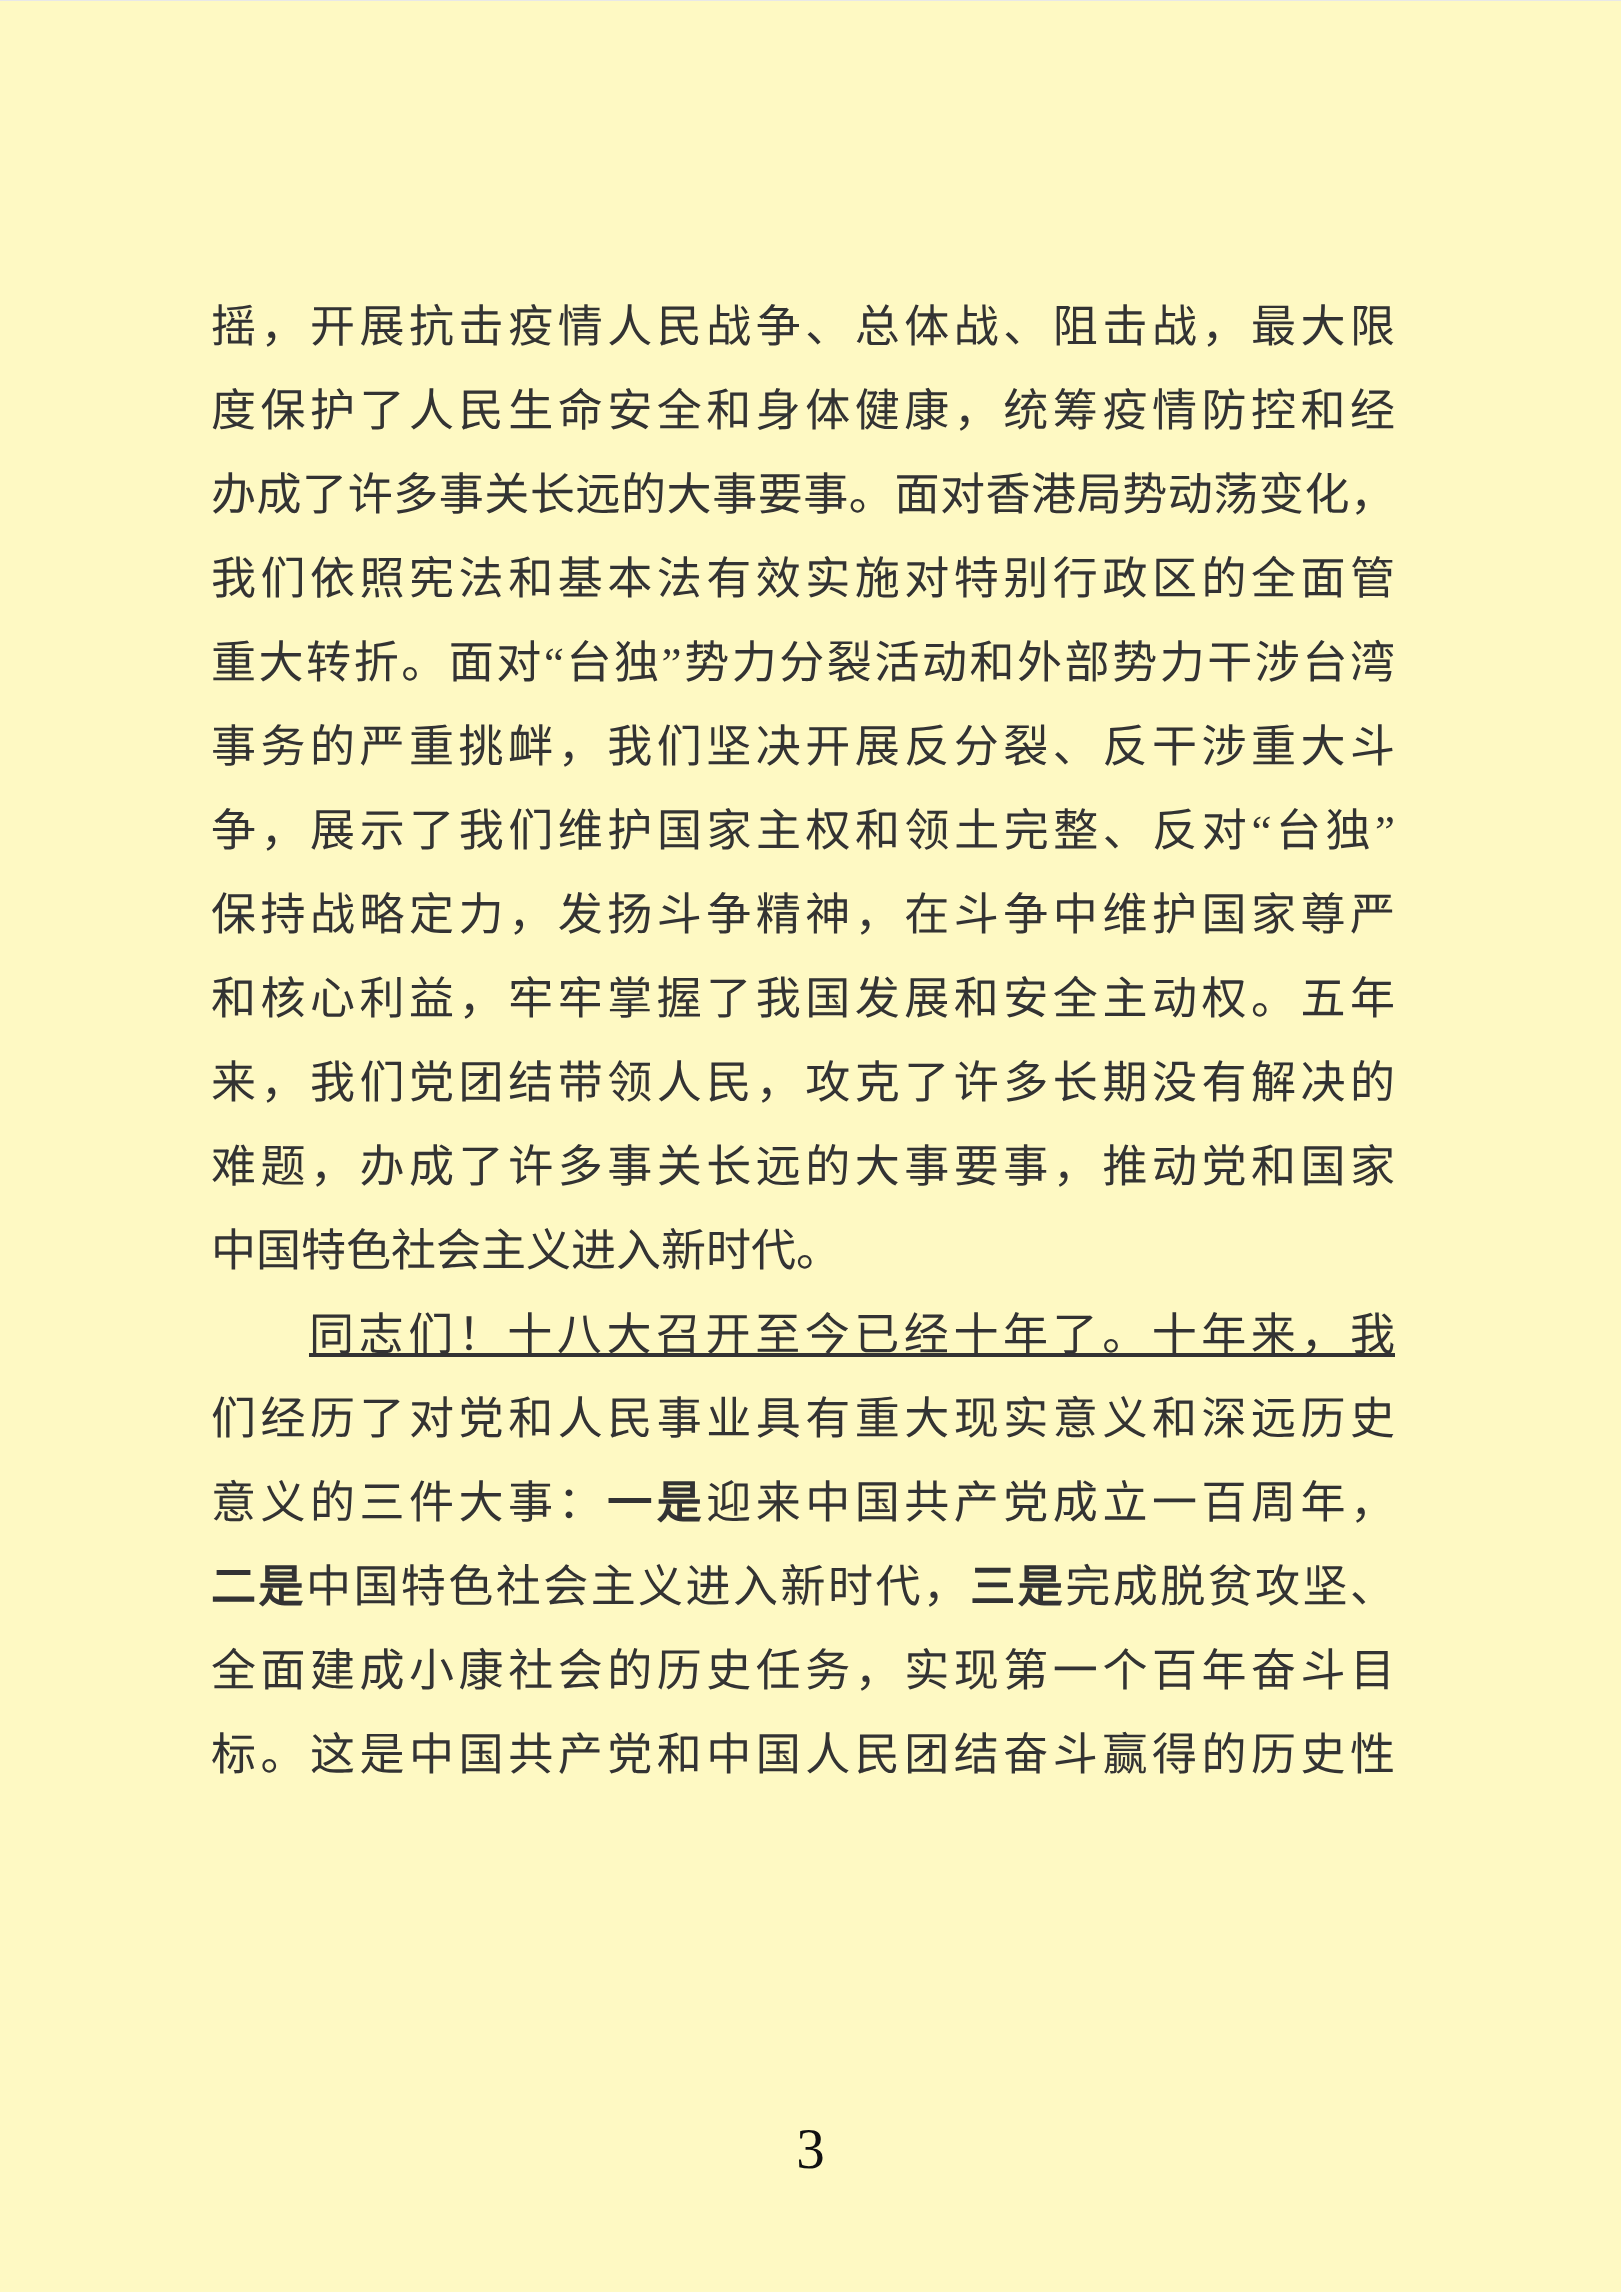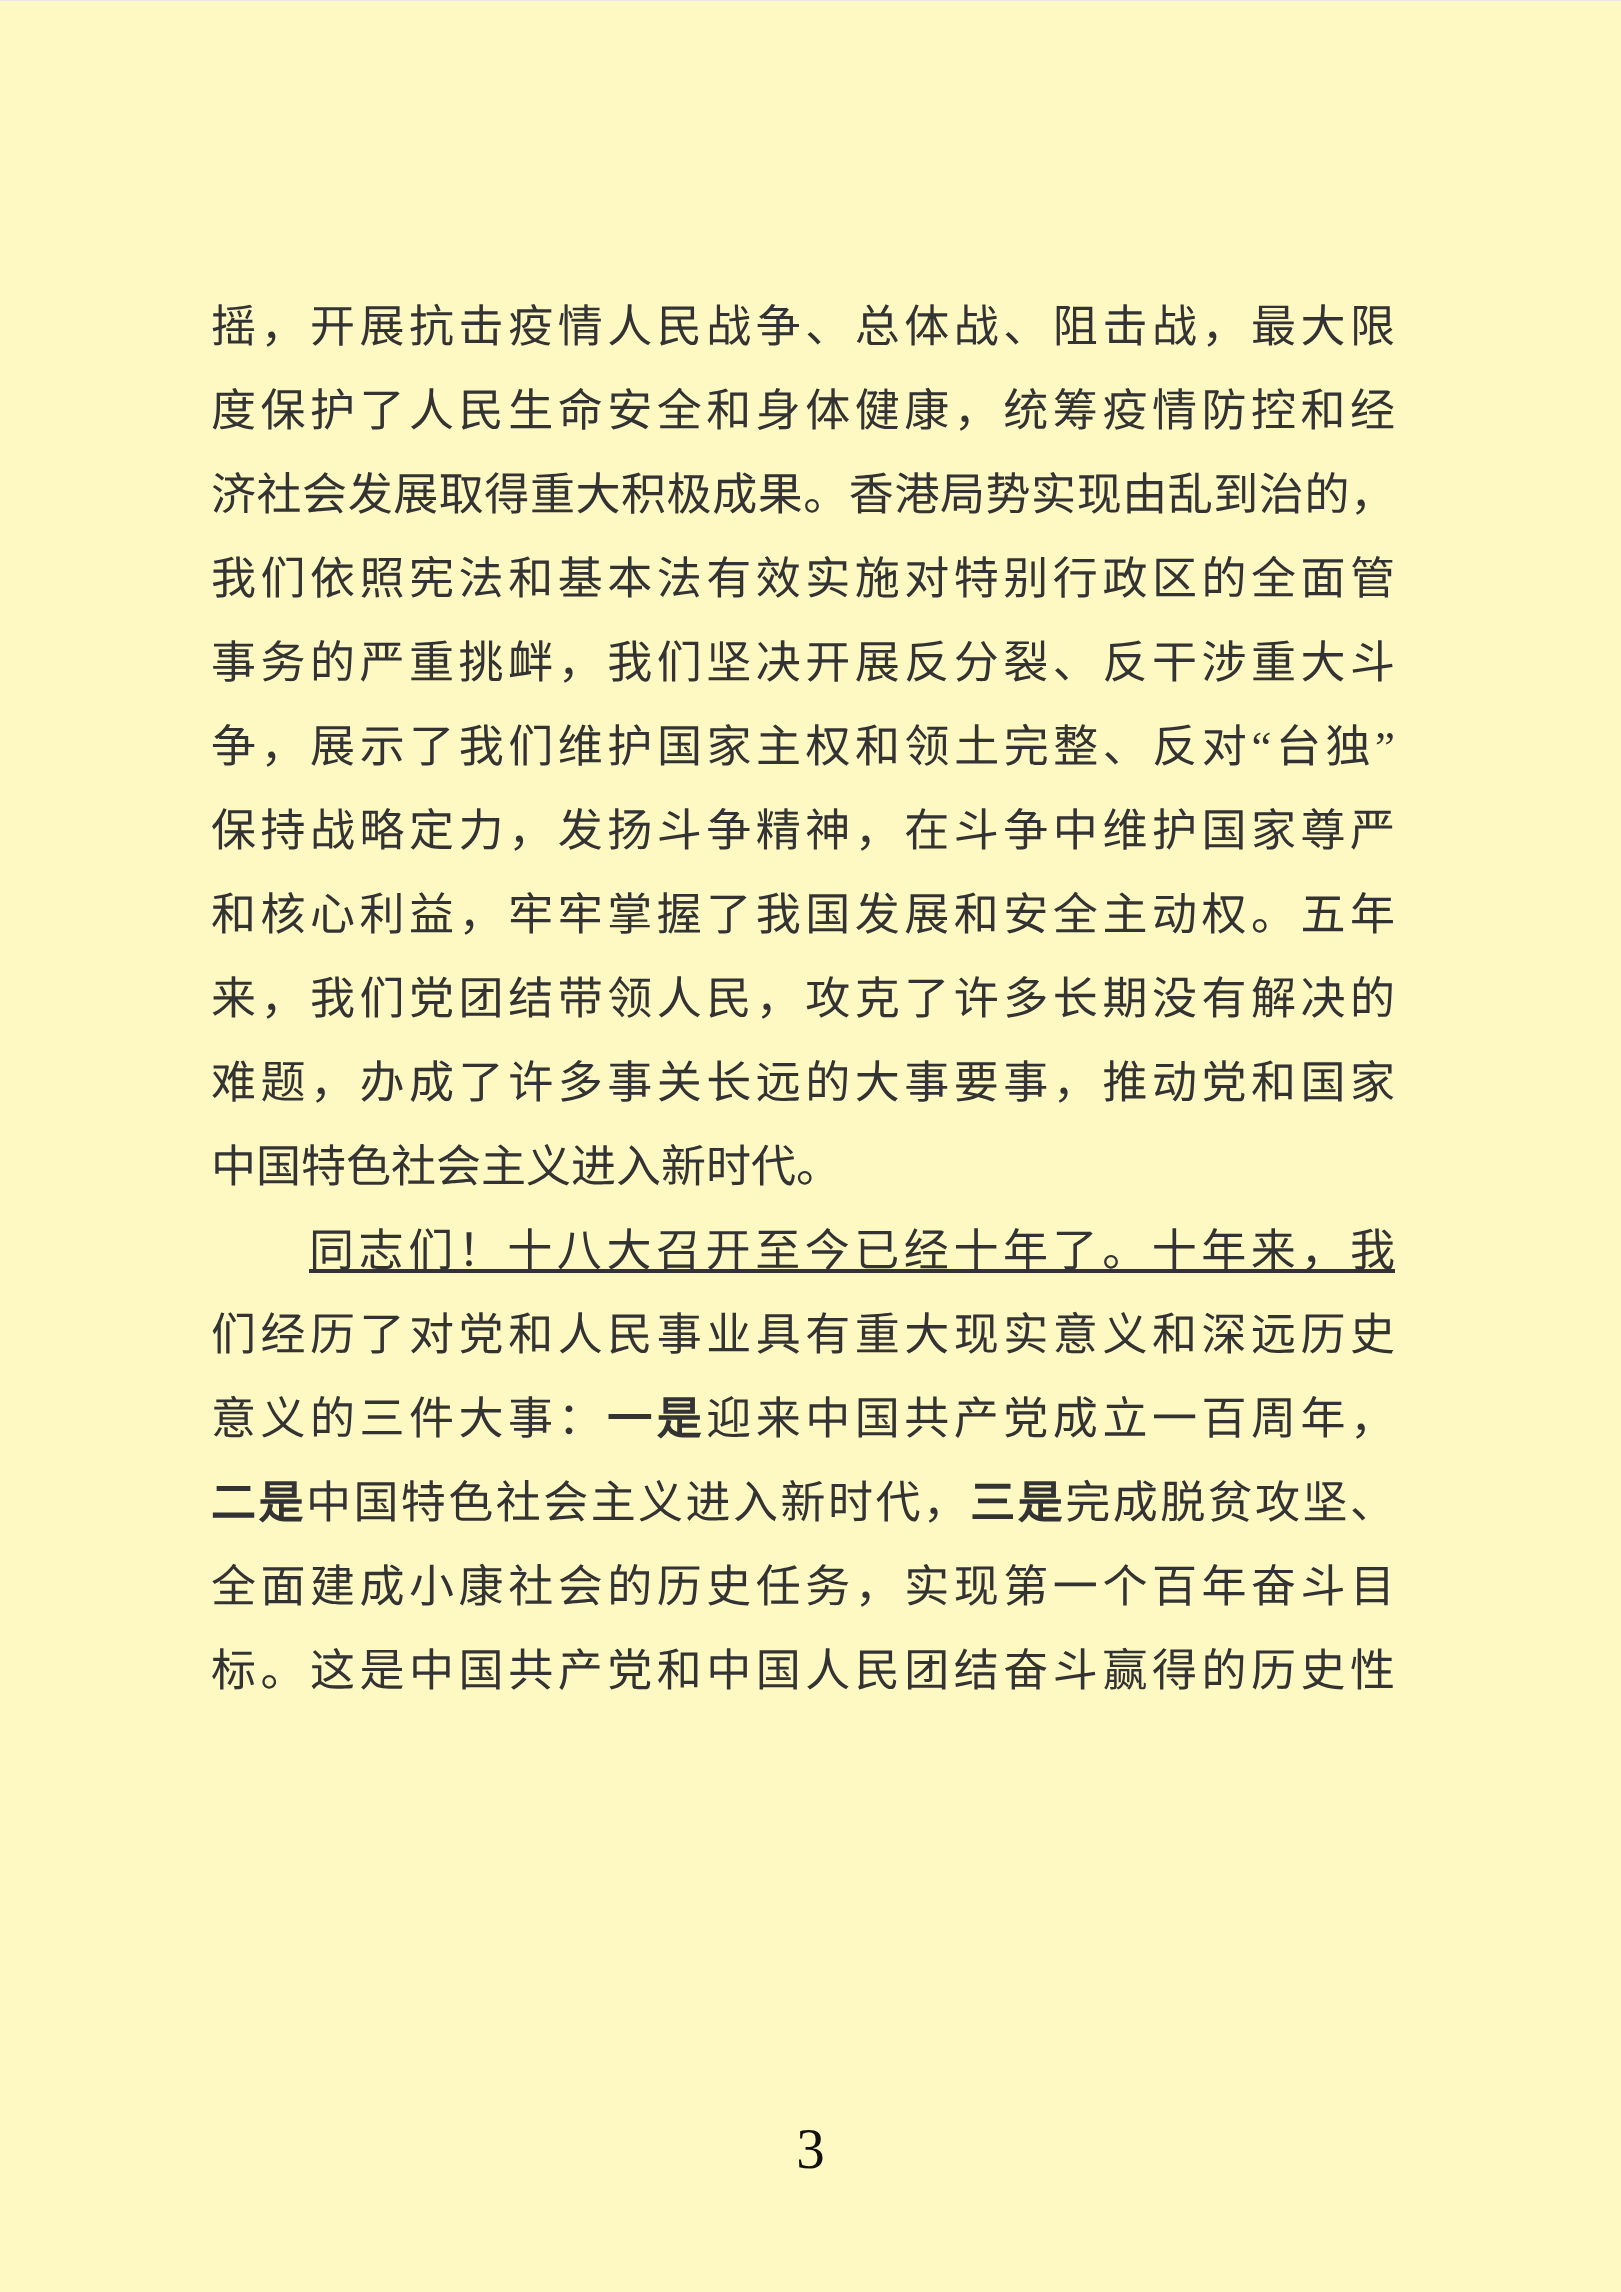--- a/index.html
+++ b/index.html
@@ -60,22 +60,23 @@
     color: #111111;
   }
 </style>
 </head>
 <body>
 
 <div class="page">
   <div class="text-block">
     <p class="line"><span class="run">摇，开展抗击疫情人民战争、总体战、阻击战，最大限</span></p>
     <p class="line"><span class="run">度保护了人民生命安全和身体健康，统筹疫情防控和经</span></p>
-    <p class="line"><span class="run">济社会发展取得重大积极成果。香港局势实现由乱到治的，</span></p>
+    <p class="line"><span class="run">办成了许多事关长远的大事要事。面对香港局势动荡变化，</span></p>
     <p class="line"><span class="run">我们依照宪法和基本法有效实施对特别行政区的全面管</span></p>
+    <p class="line"><span class="run">重大转折。面对“台独”势力分裂活动和外部势力干涉台湾</span></p>
     <p class="line"><span class="run">事务的严重挑衅，我们坚决开展反分裂、反干涉重大斗</span></p>
     <p class="line"><span class="run">争，展示了我们维护国家主权和领土完整、反对“台独”</span></p>
     <p class="line"><span class="run">保持战略定力，发扬斗争精神，在斗争中维护国家尊严</span></p>
     <p class="line"><span class="run">和核心利益，牢牢掌握了我国发展和安全主动权。五年</span></p>
     <p class="line"><span class="run">来，我们党团结带领人民，攻克了许多长期没有解决的</span></p>
     <p class="line"><span class="run">难题，办成了许多事关长远的大事要事，推动党和国家</span></p>
     <p class="line para-end"><span class="run">中国特色社会主义进入新时代。</span></p>
     <p class="line indent"><span class="run">同志们！十八大召开至今已经十年了。十年来，我</span></p>
     <p class="line"><span class="run">们经历了对党和人民事业具有重大现实意义和深远历史</span></p>
     <p class="line"><span class="run">意义的三件大事：</span><span class="run bold">一是</span><span class="run">迎来中国共产党成立一百周年，</span></p>

